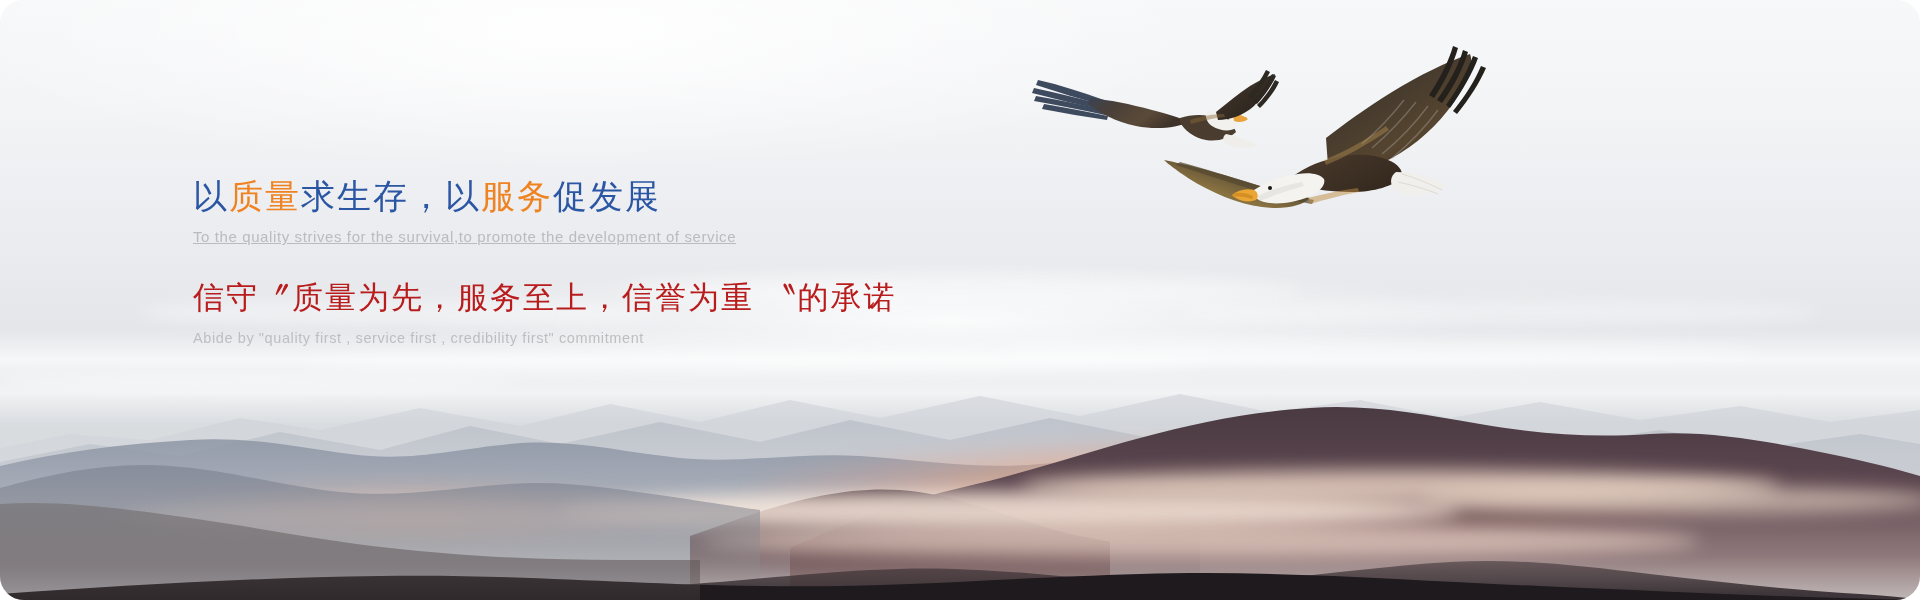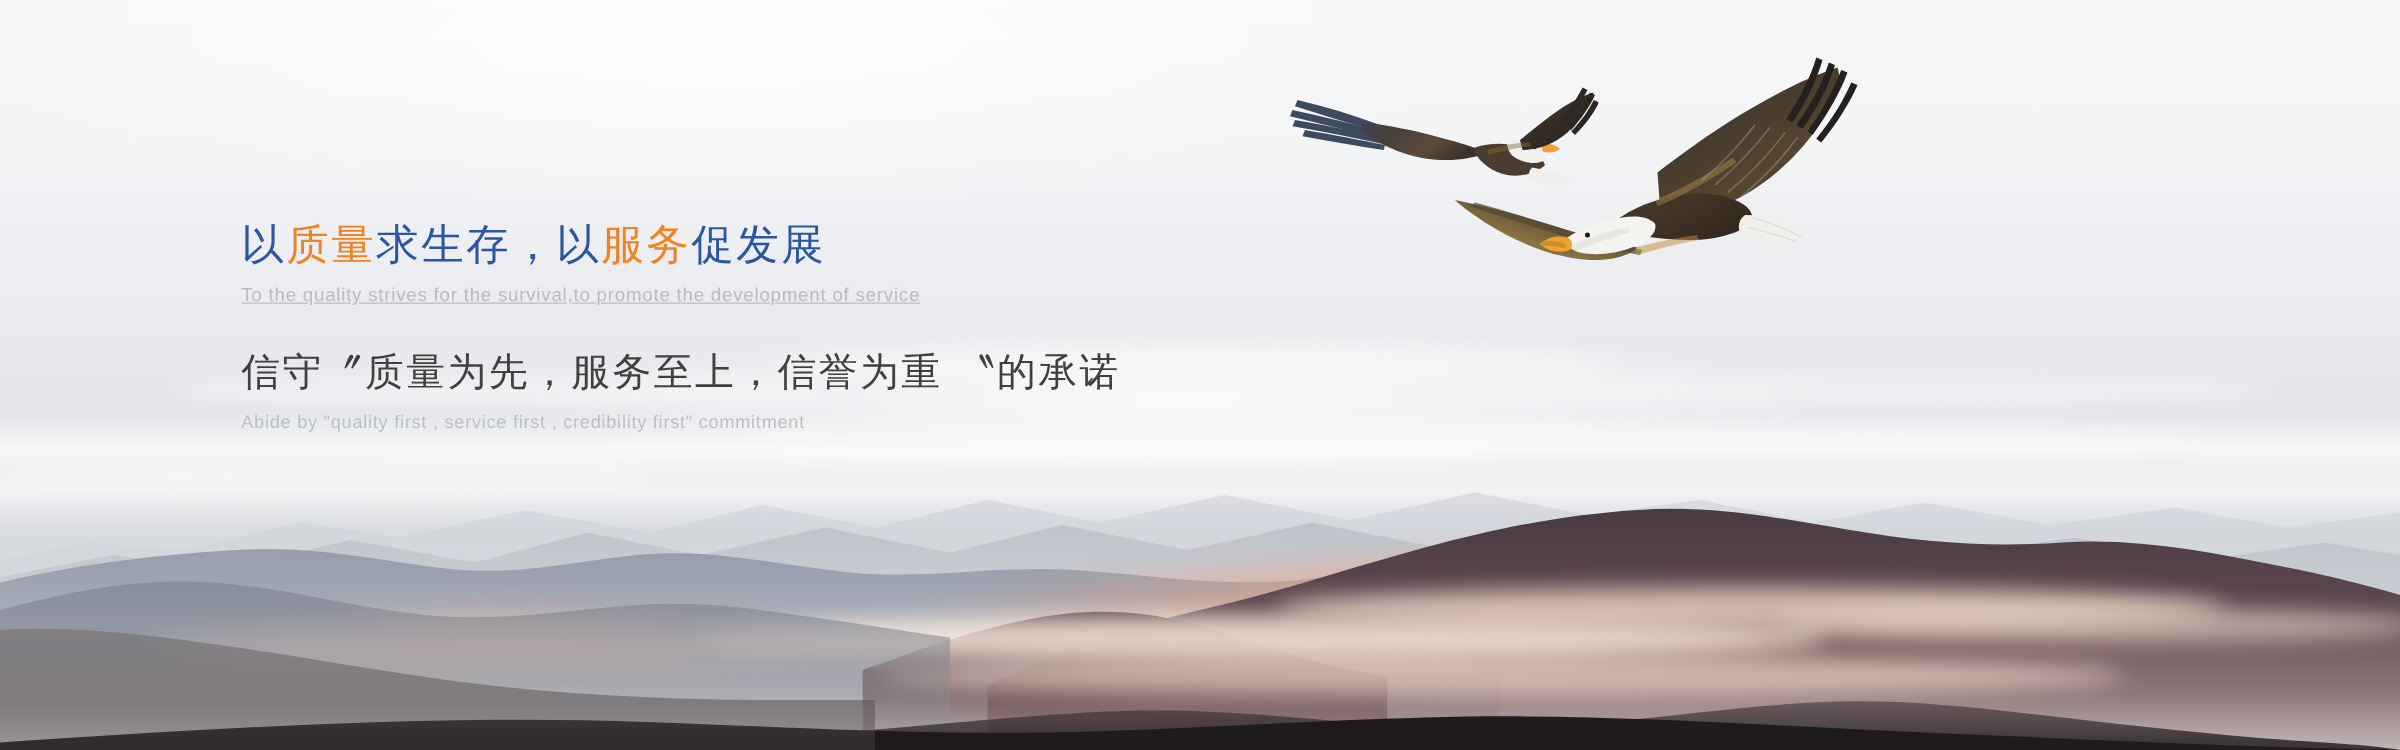--- a/index.html
+++ b/index.html
@@ -4,20 +4,21 @@
 <style>
   * { margin:0; padding:0; box-sizing:border-box; }
   html,body { width:1920px; height:600px; overflow:hidden; background:#fff; }
   body { font-family:"Liberation Sans", sans-serif; }
 
   .banner {
     position:relative;
     width:1920px; height:600px;
     overflow:hidden;
     background:#f4f5f6;
+    border-radius:24px;
   }
 
   
   .sky {
     position:absolute; inset:0;
     background:
       linear-gradient(to bottom,
         #f7f8f9 0%,
         #f3f4f6 18%,
         #eceef1 34%,
@@ -113,21 +114,21 @@
     line-height:1.2;
     margin-top:12px;
     white-space:nowrap;
     font-weight:400;
     text-decoration:underline;
   }
   .headline2 {
     font-size:31px;
     font-weight:500;
     letter-spacing:2px;
-    color:#404040;
+    color:#b91c1c;
     line-height:1.18;
     margin-top:34px;
     white-space:nowrap;
   }
   .sub2 {
     font-size:14.5px;
     letter-spacing:.6px;
     color:#bcbfc1;
     line-height:1.2;
     margin-top:13px;

